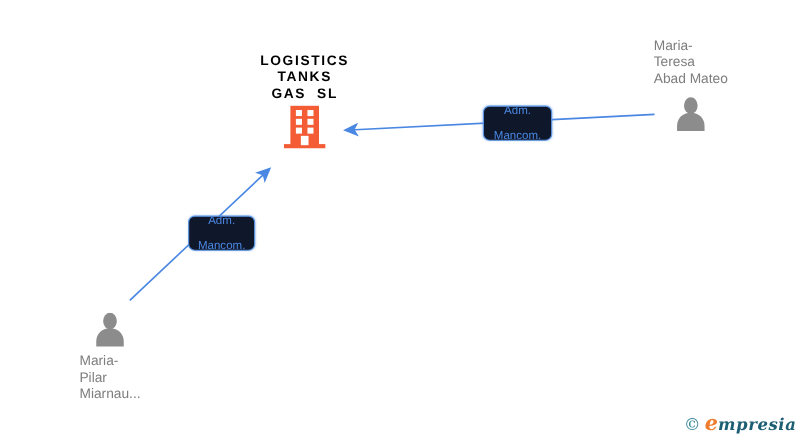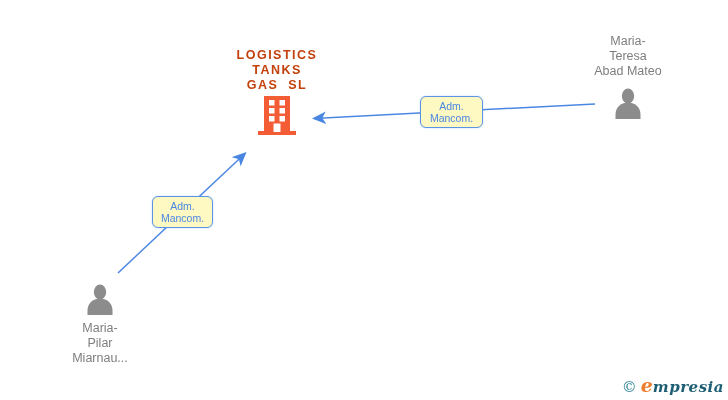--- a/index.html
+++ b/index.html
@@ -19,50 +19,51 @@
   }
   .node {
     position: absolute;
     z-index: 2;
     display: flex;
     flex-direction: column;
     align-items: center;
   }
   .node-label {
     white-space: pre;
-    text-align: center;
+    text-align: left;
     color: #7e7e7e;
     font-size: 12.5px;
     line-height: 14.8px;
   }
   .company-label {
     white-space: pre;
     text-align: center;
-    color: #c2410c;
+    color: #000000;
     font-weight: bold;
     font-size: 12.5px;
     line-height: 15px;
     letter-spacing: 1.5px;
   }
   .edge-label-box {
     position: absolute;
     z-index: 3;
-    background: #fef9c3;
+    background: #0f172a;
     border: 1.5px solid #5b94e4;
     border-radius: 6px;
     box-shadow: 0 0 2px rgba(91,148,228,0.35);
     color: #4a87e2;
     font-size: 10.5px;
-    line-height: 12px;
+    line-height: 22px;
     text-align: center;
     white-space: pre;
     display: flex;
     align-items: center;
     justify-content: center;
     box-sizing: border-box;
+    margin-left: 19px;
   }
   #edge-label-1 { left: 420px; top: 96px;  width: 63px; height: 32px; }
   #edge-label-2 { left: 152px; top: 196px; width: 61px; height: 32px; }
 
   #company-node     { left: 187px; top: 48px;  width: 180px; }
   #company-node .icon-wrap { margin-top: 3px; }
 
   #person-node-1          { left: 558px; top: 34px;  width: 140px; }
   #person-node-1 .icon-wrap { margin-top: 10px; }
 

